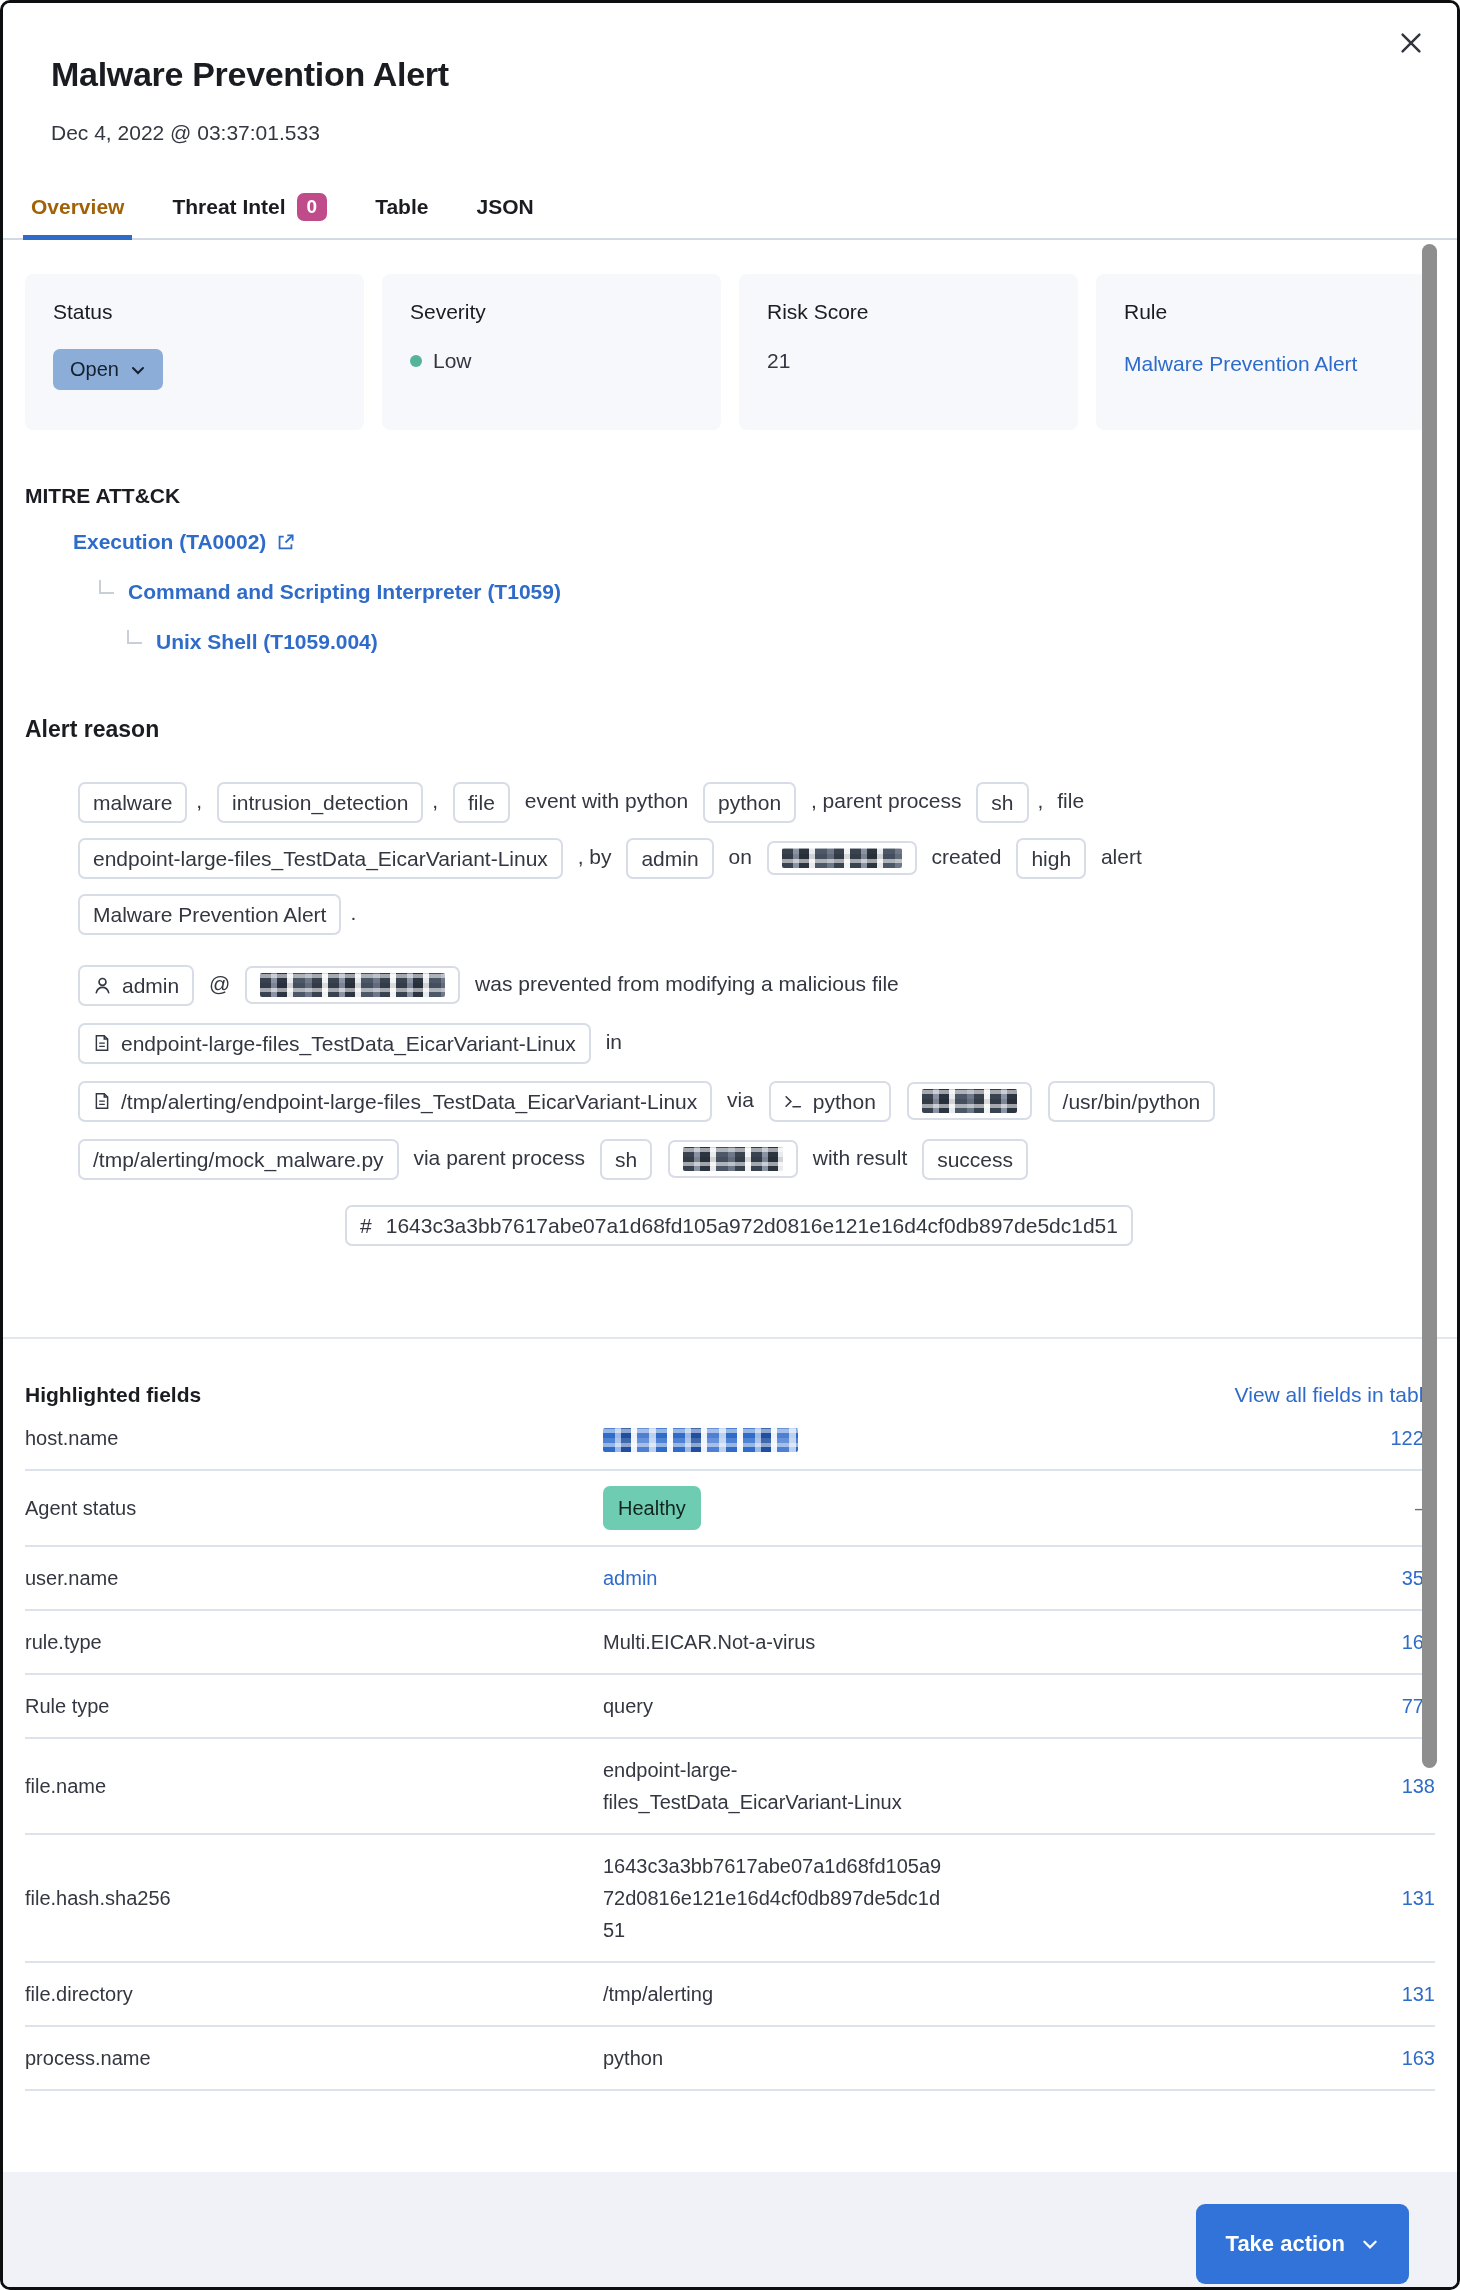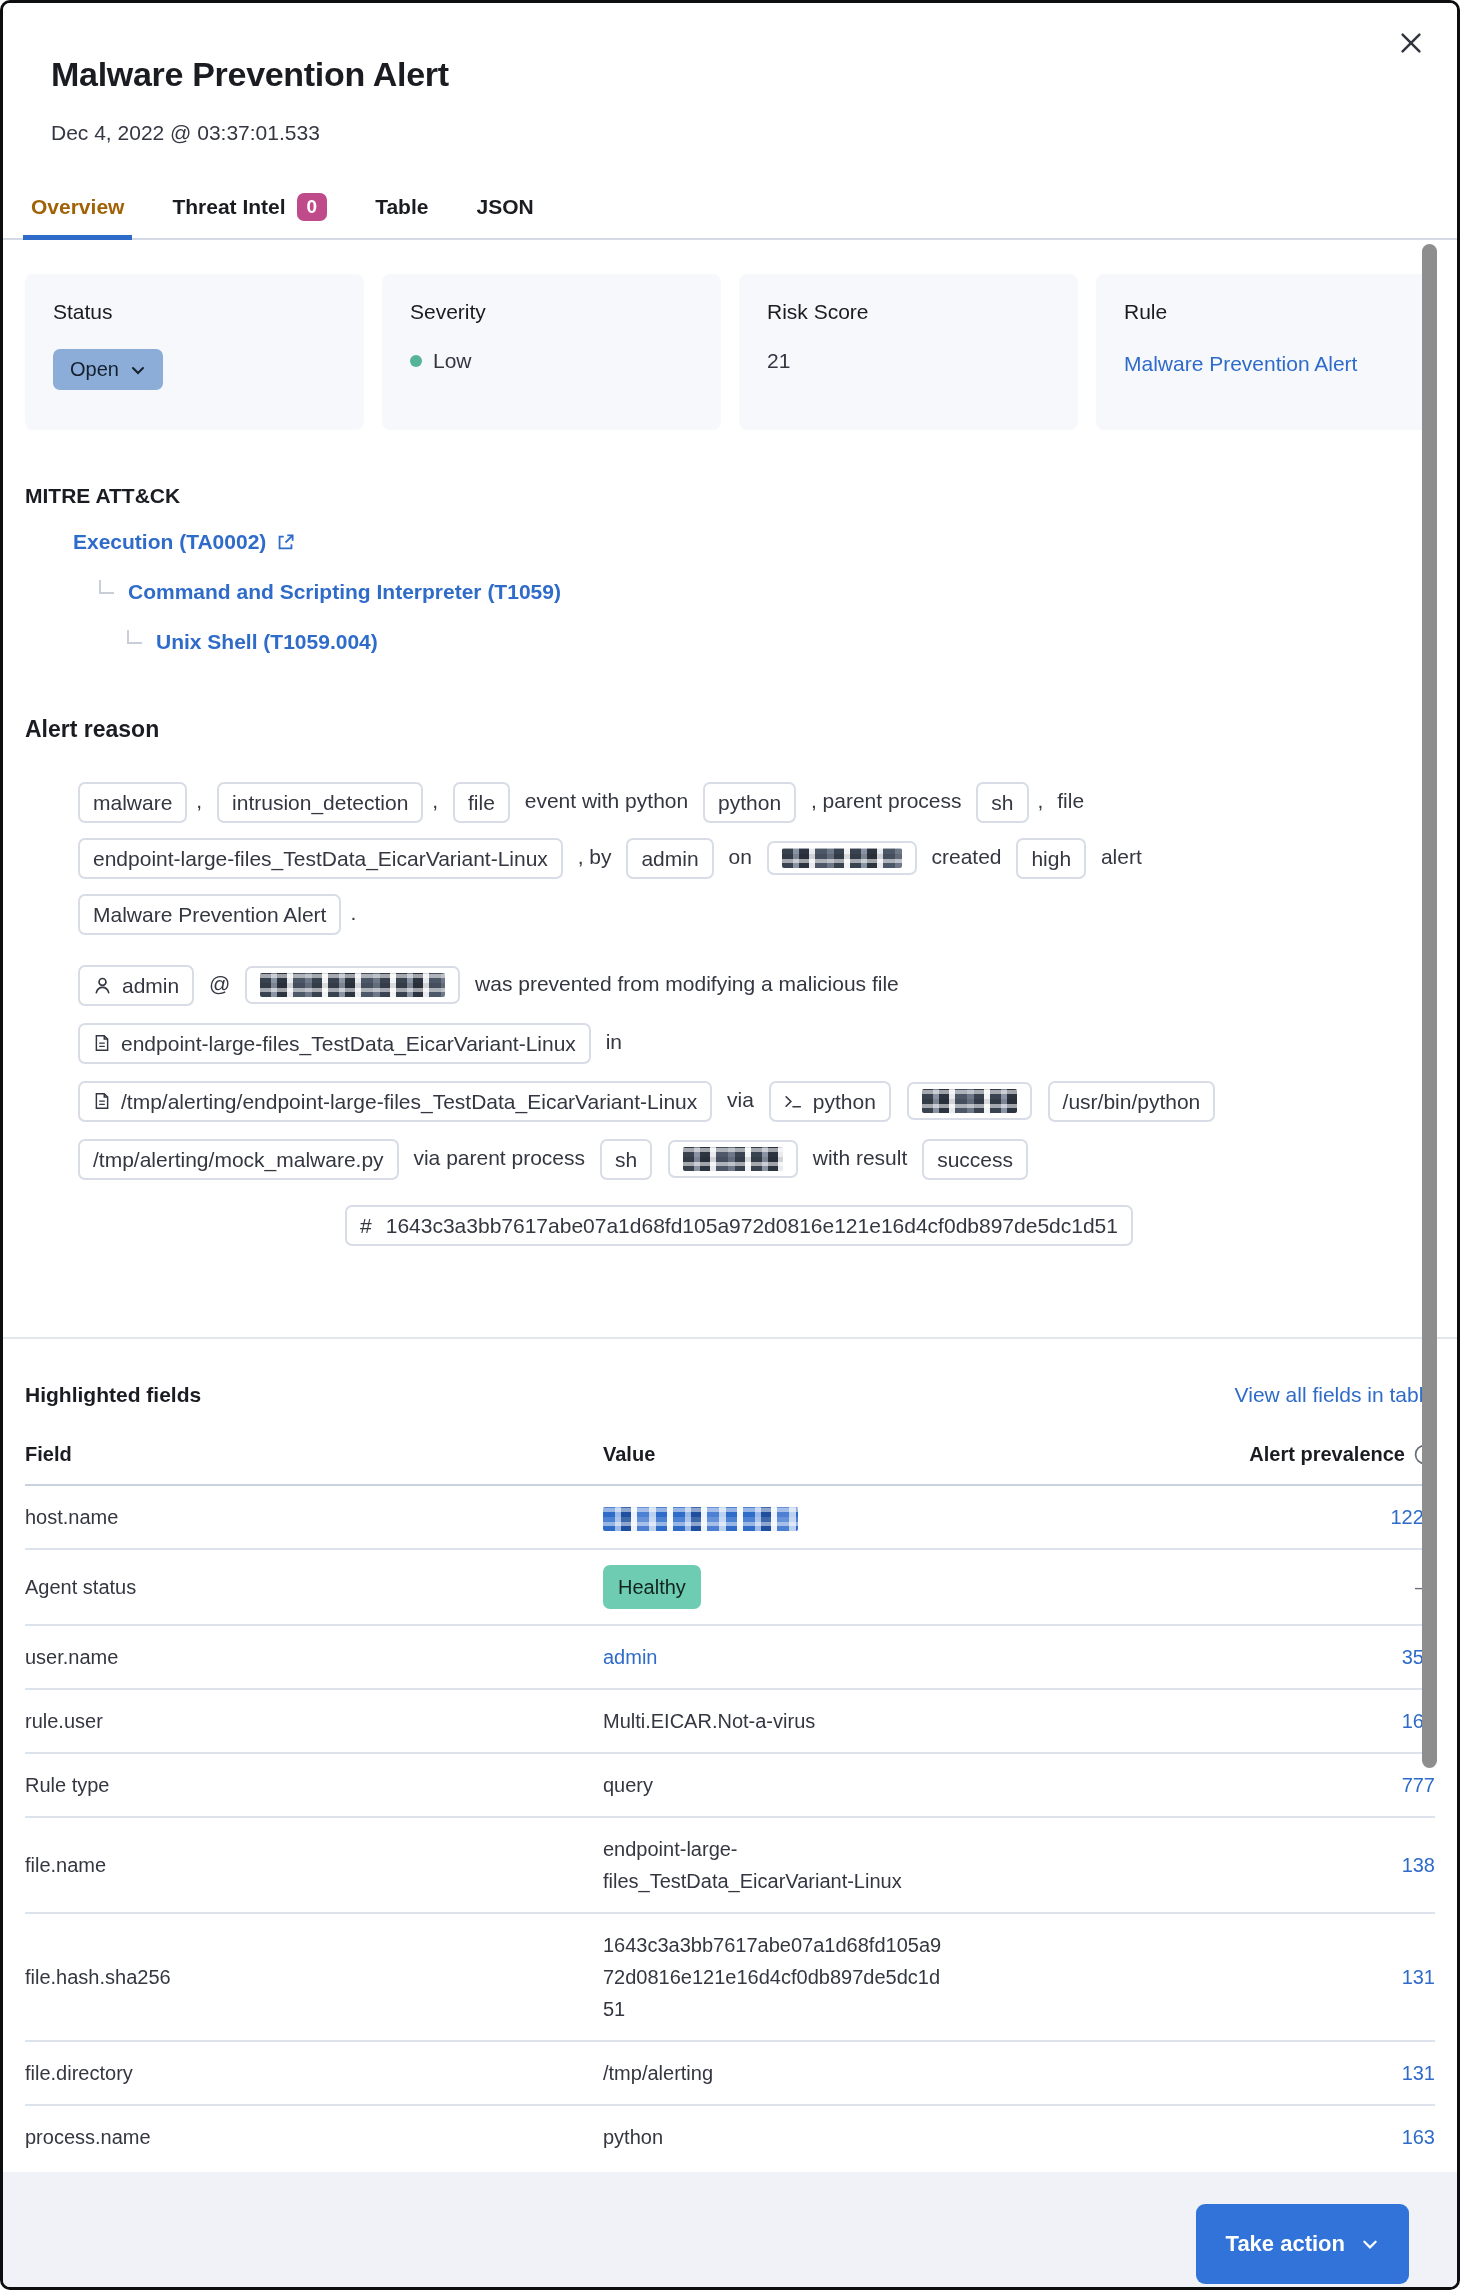--- a/index.html
+++ b/index.html
@@ -275,52 +275,38 @@
     </div>
 
     <div class="divider"></div>
 
     <div class="hf">
       <div class="hf-head">
         <h3 class="sec-h">Highlighted fields</h3>
         <a href="#" class="view-all">View all fields in table</a>
       </div>
 
-      <div class="thead">
-        <div class="col-f">Field</div>
-        <div class="col-v">Value</div>
-        <div class="col-p">
-          <span>Alert prevalence</span>
-          <span>
-              <svg viewBox="0 0 16 16" width="21" height="21">
-                <circle cx="8" cy="8" r="6.8" fill="none" stroke="#69707d" stroke-width="1.3"></circle>
-                <circle cx="8" cy="4.8" r="0.9" fill="#69707d"></circle>
-                <path d="M8 7.2v4.3" stroke="#69707d" stroke-width="1.5" stroke-linecap="round"></path>
-              </svg>
-            </span>
-        </div>
-      </div>
 
       <div class="t-row">
         <div class="t-field">host.name</div>
         <div class="t-value"><a href="#"><span class="px px-blue h24 w195"></span></a></div>
         <div class="t-prev"><a href="#">1221</a></div>
       </div>
       <div class="t-row">
         <div class="t-field">Agent status</div>
         <div class="t-value"><span class="healthy">Healthy</span></div>
         <div class="t-prev"><span class="dash">—</span></div>
       </div>
       <div class="t-row">
         <div class="t-field">user.name</div>
         <div class="t-value"><a href="#">admin</a></div>
         <div class="t-prev"><a href="#">354</a></div>
       </div>
       <div class="t-row">
-        <div class="t-field">rule.user</div>
+        <div class="t-field">rule.type</div>
         <div class="t-value">Multi.EICAR.Not-a-virus</div>
         <div class="t-prev"><a href="#">167</a></div>
       </div>
       <div class="t-row">
         <div class="t-field">Rule type</div>
         <div class="t-value">query</div>
         <div class="t-prev"><a href="#">777</a></div>
       </div>
       <div class="t-row">
         <div class="t-field">file.name</div>

